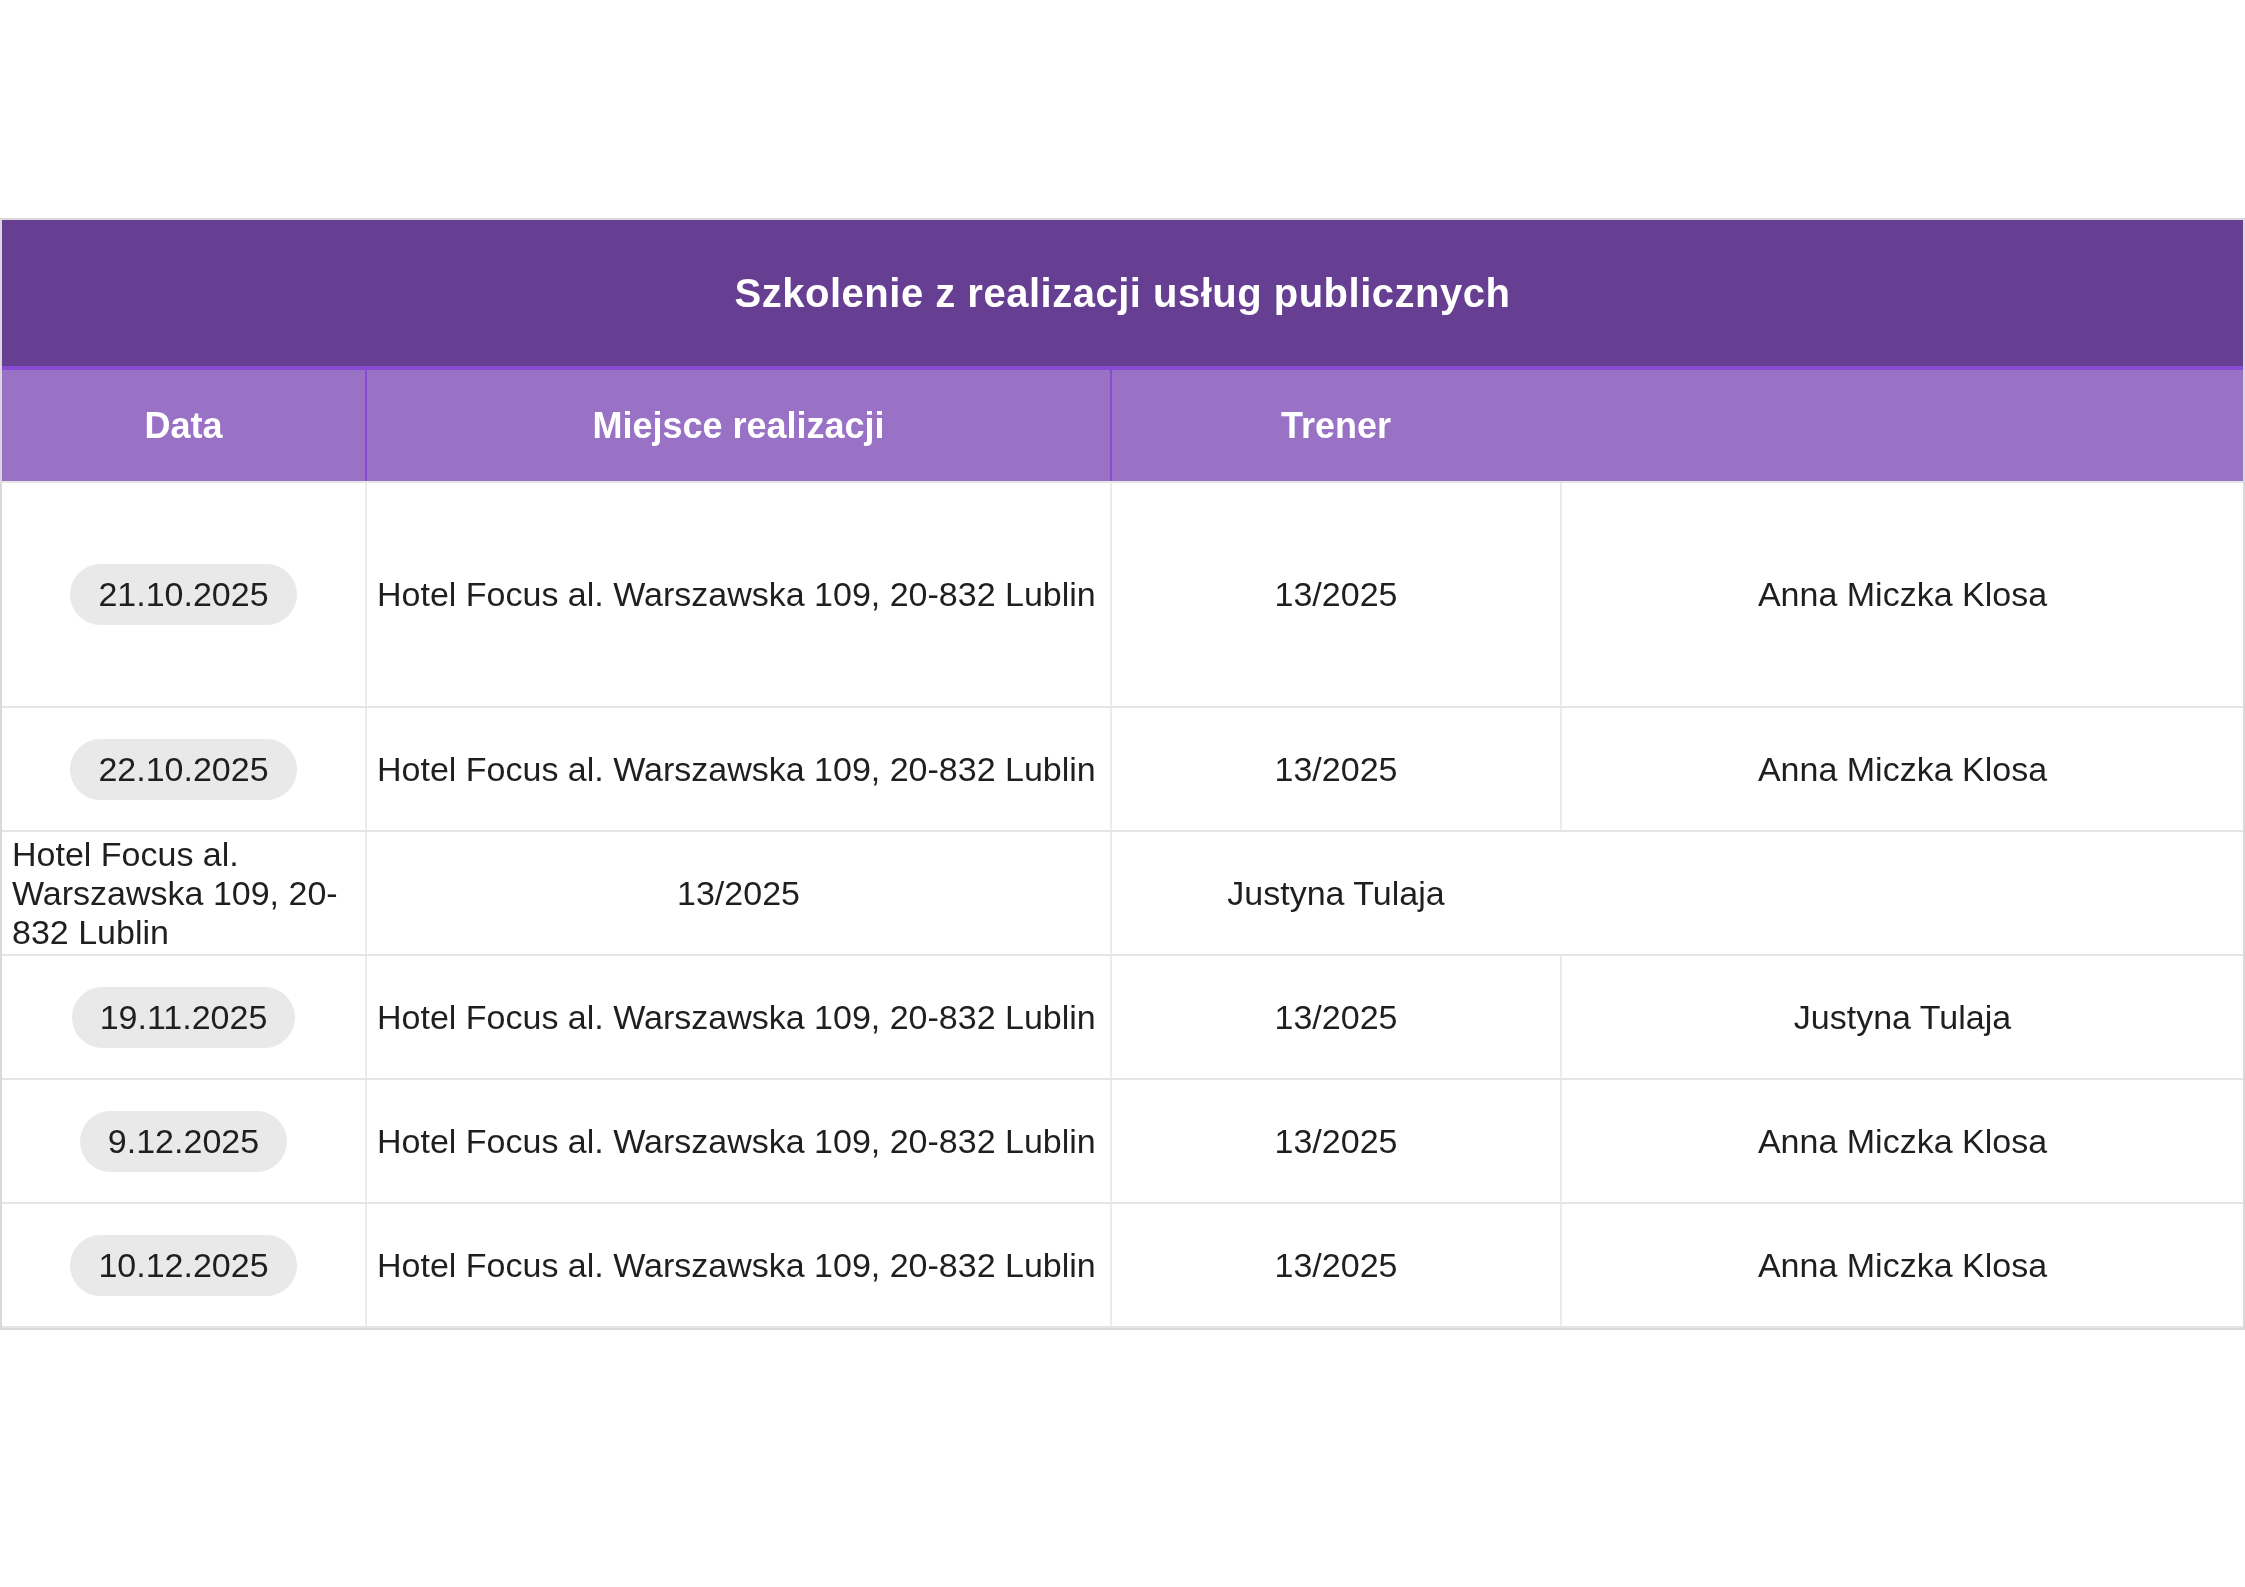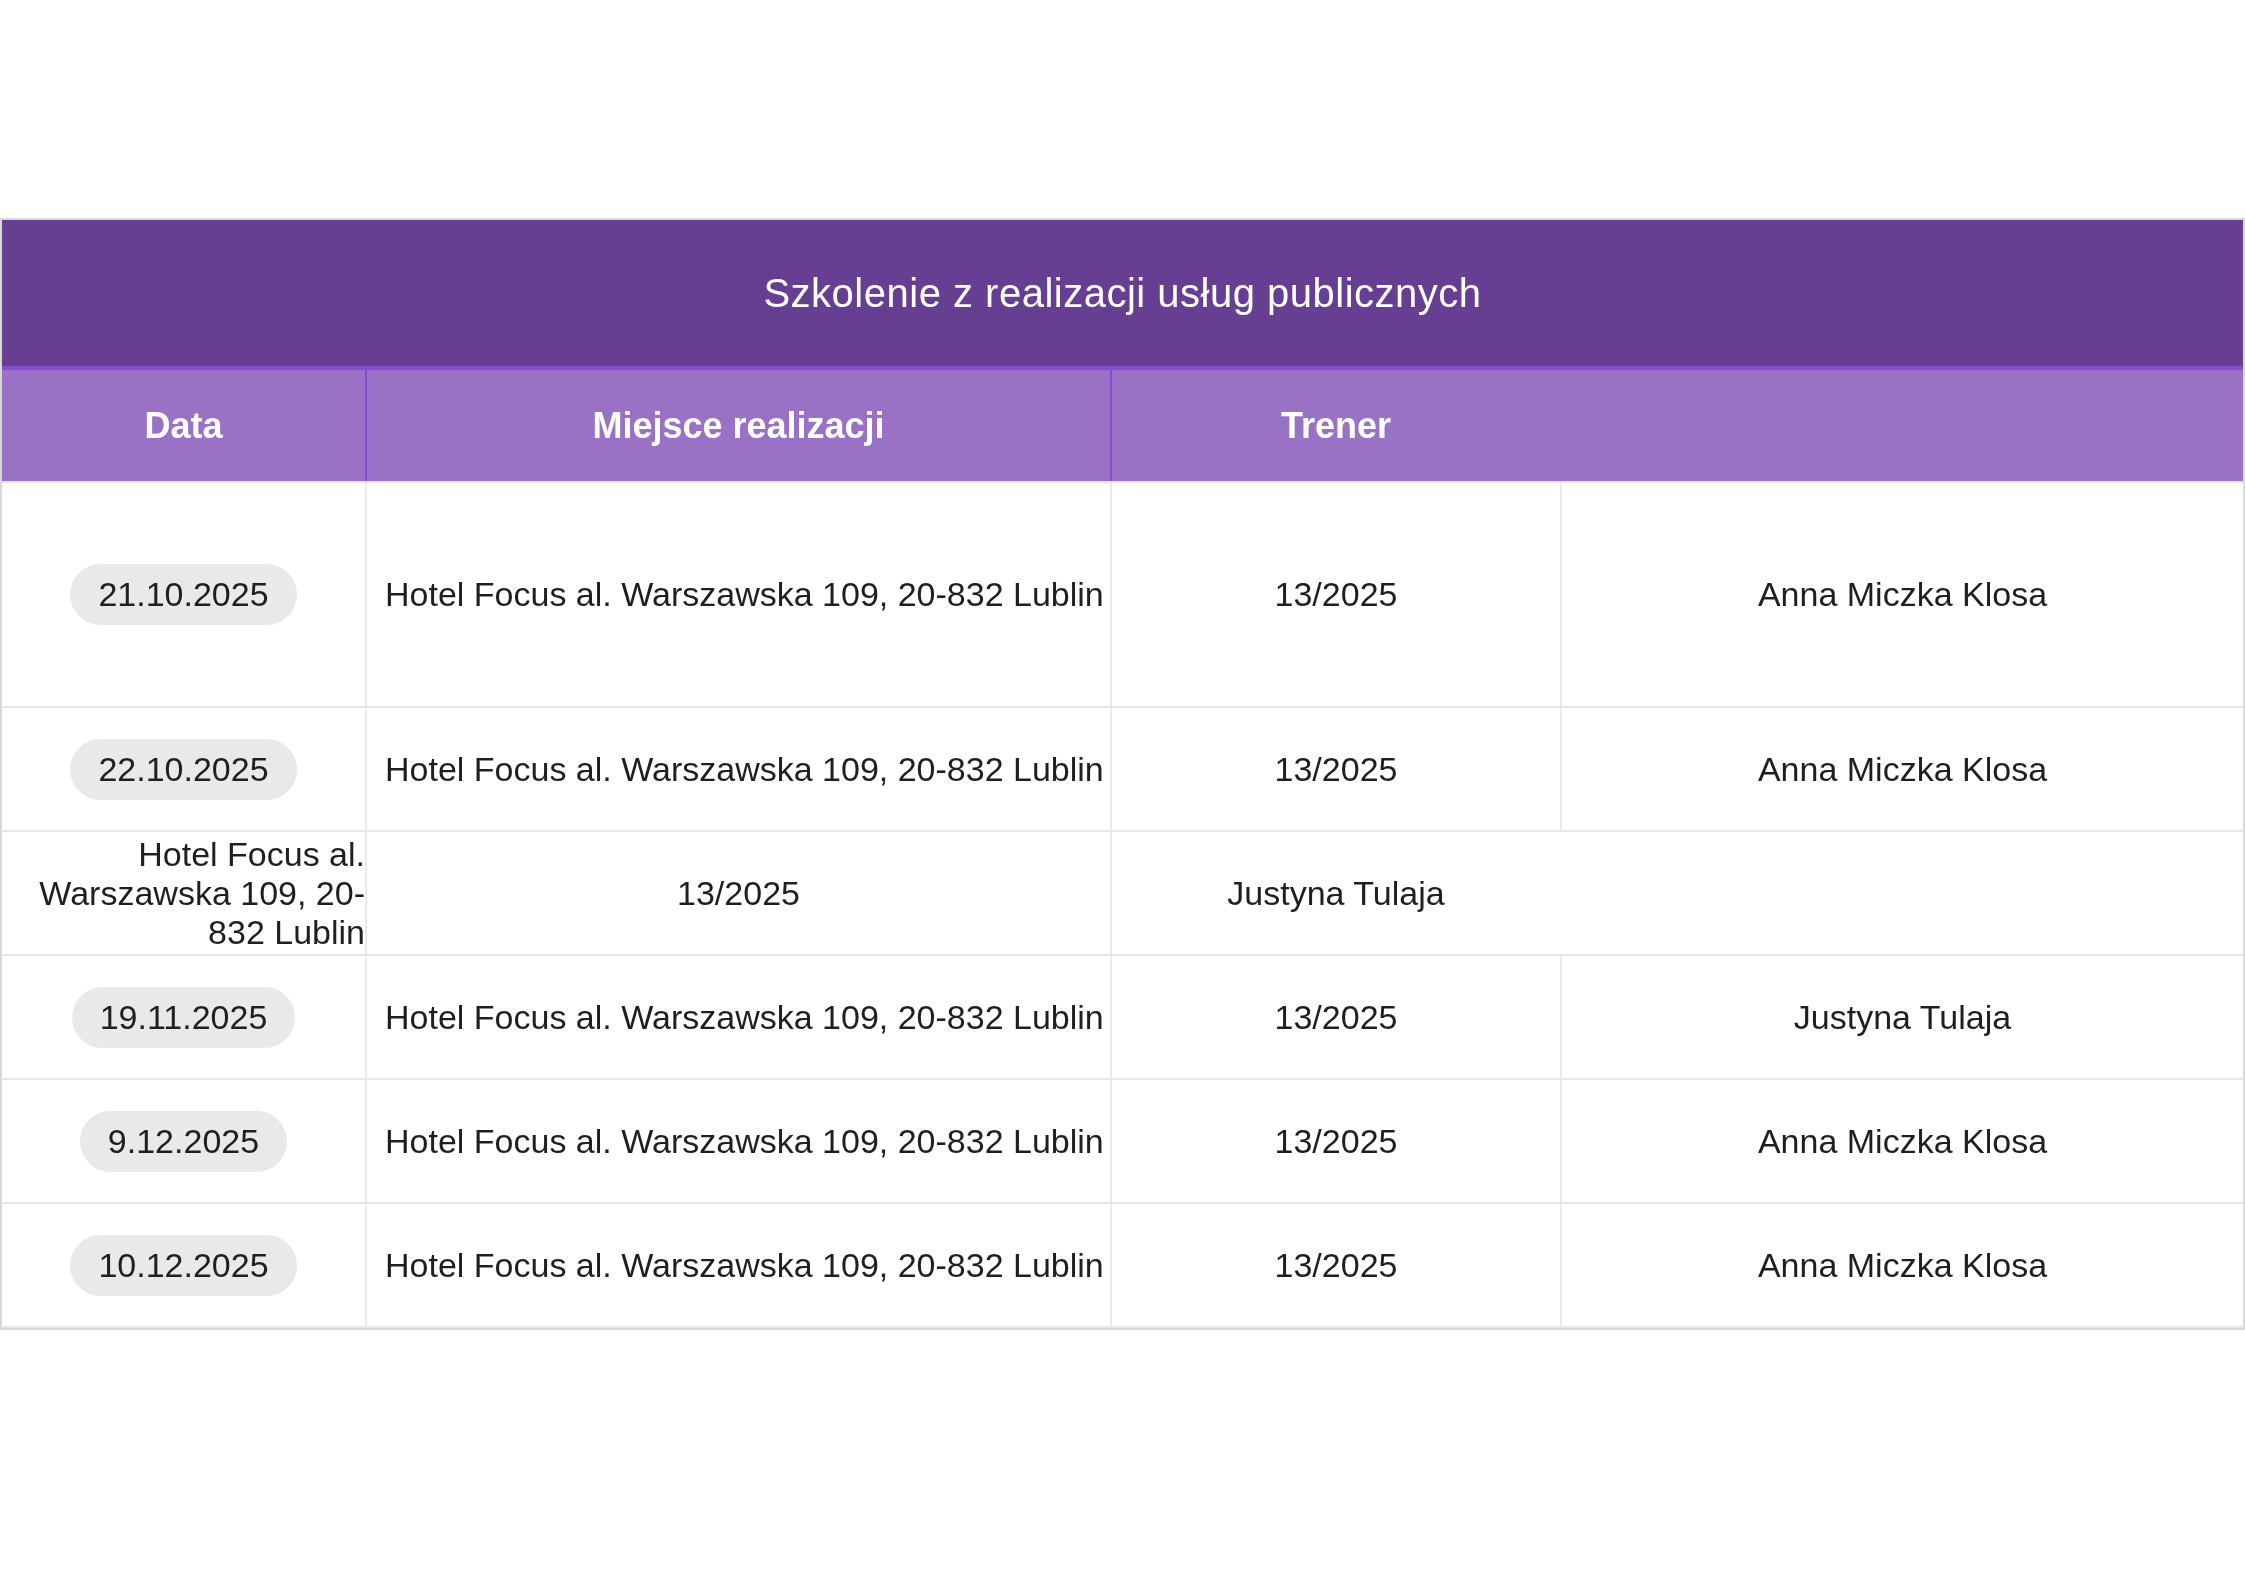--- a/index.html
+++ b/index.html
@@ -20,21 +20,21 @@
     position:absolute;top:218px;left:0;width:2245px;
     border:2px solid var(--outer-border);
     background:#ffffff;
   }
   .banner{
     height:150px;background:var(--banner-bg);
     border-bottom:4px solid var(--divider-purple);
     display:flex;align-items:center;justify-content:center;
   }
   .banner-title{
-    color:var(--text-light);font-size:40px;font-weight:400;letter-spacing:0.5px;
+    color:var(--text-light);font-size:40px;font-weight:700;letter-spacing:0.5px;
   }
   .grid-row{
     display:grid;
     grid-template-columns:363px 745px 450px 1fr;
   }
   .head-row{
     height:113px;background:var(--header-bg);
     border-bottom:2px solid var(--row-border);
   }
   .head-cell{
@@ -45,21 +45,21 @@
   .row{
     height:124px;background:#ffffff;
     border-bottom:2px solid var(--row-border);
   }
   .row:first-child{height:225px;}
   .cell{
     display:flex;align-items:center;justify-content:center;
     font-size:34px;
   }
   .cell + .cell{border-left:2px solid var(--col-border);}
-  .c-place{justify-content:flex-start;padding-left:18px;text-align:right;}
+  .c-place{justify-content:flex-start;padding-left:10px;}
   .pill{
     display:inline-block;background:var(--pill-bg);
     border-radius:999px;padding:11px 28px;
     font-size:34px;color:var(--text-dark);white-space:nowrap;
   }
 </style>
 </head>
 <body>
 
 <div class="table-wrap">

